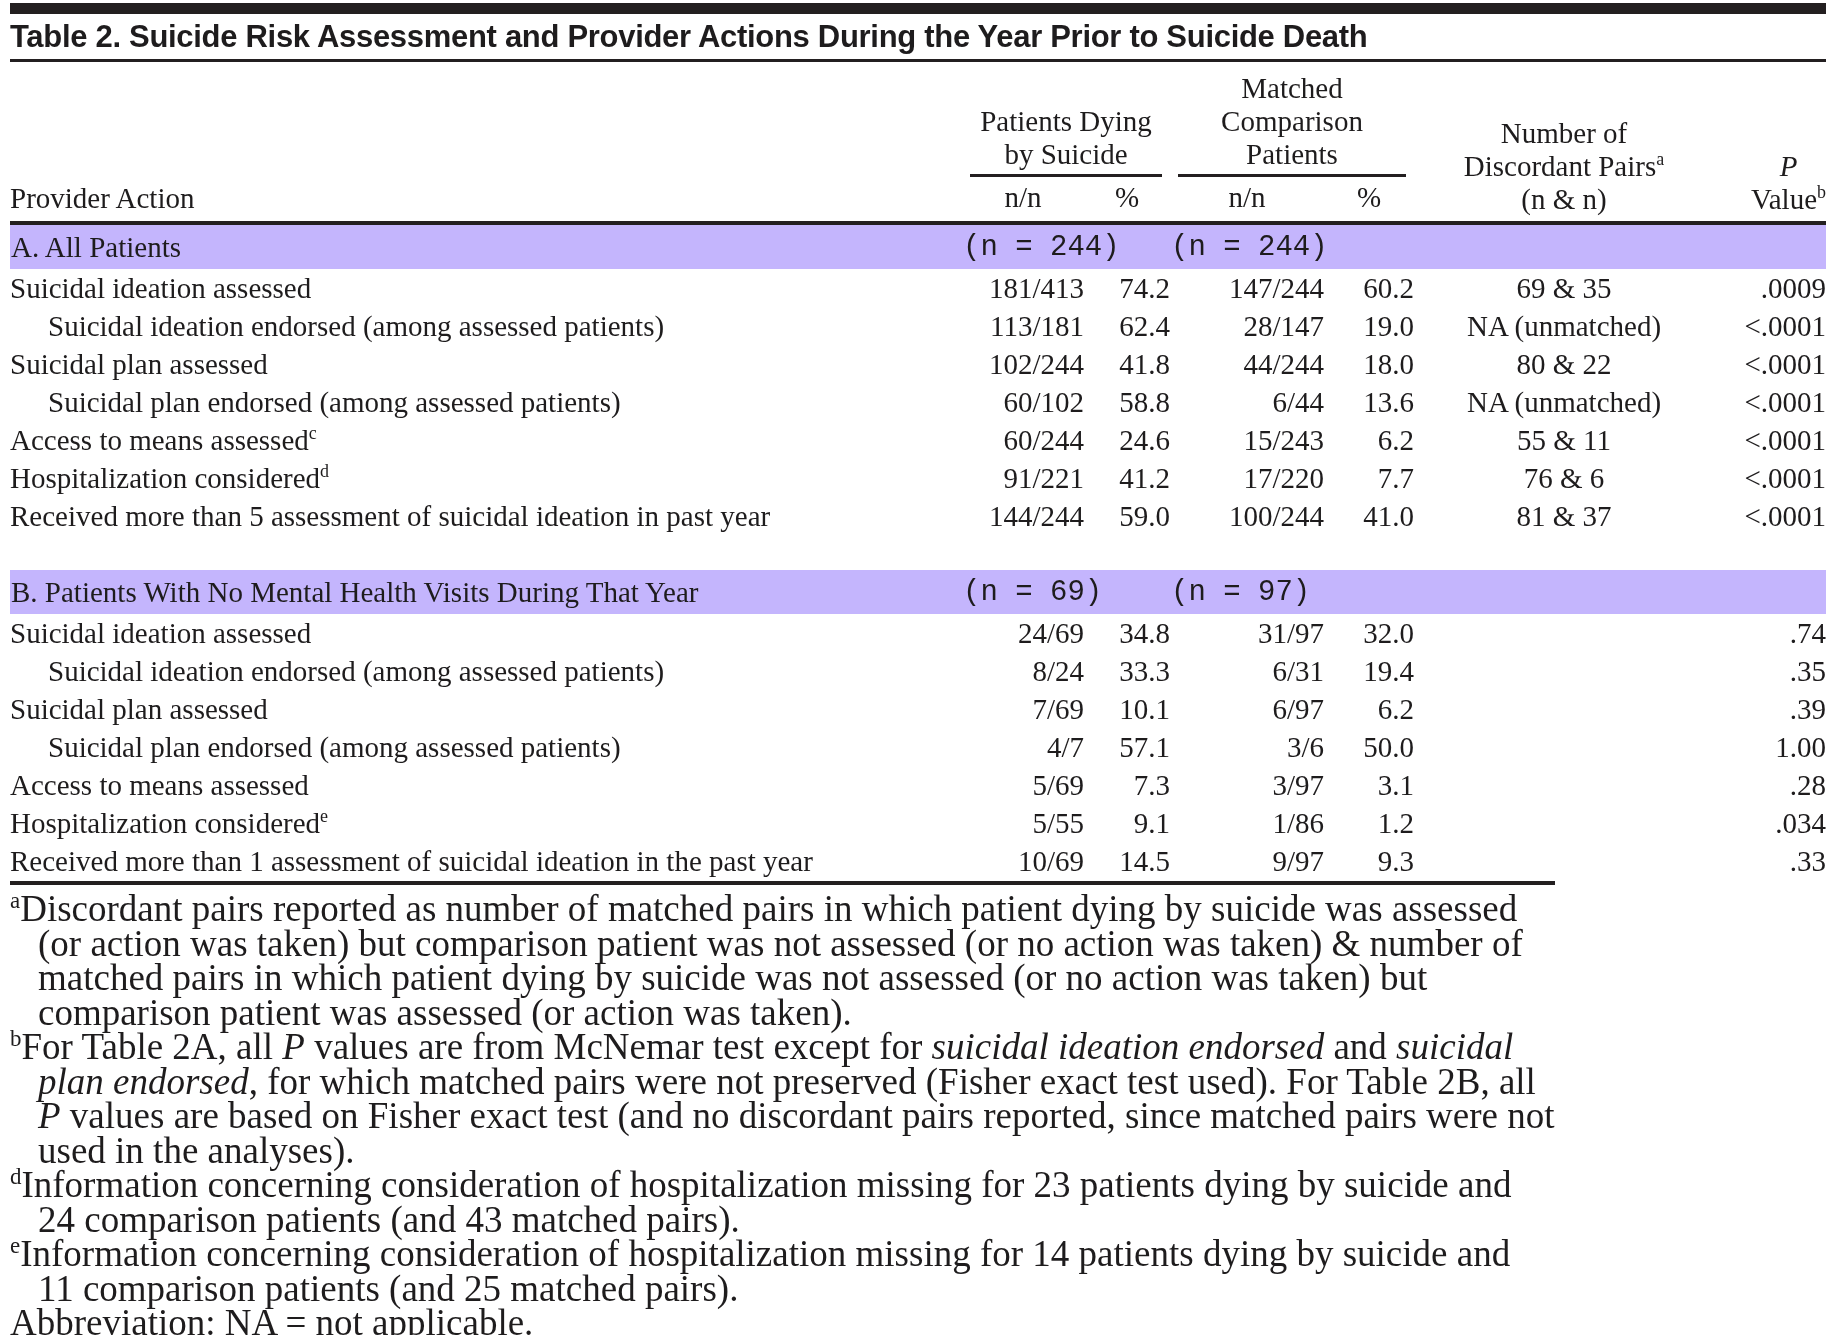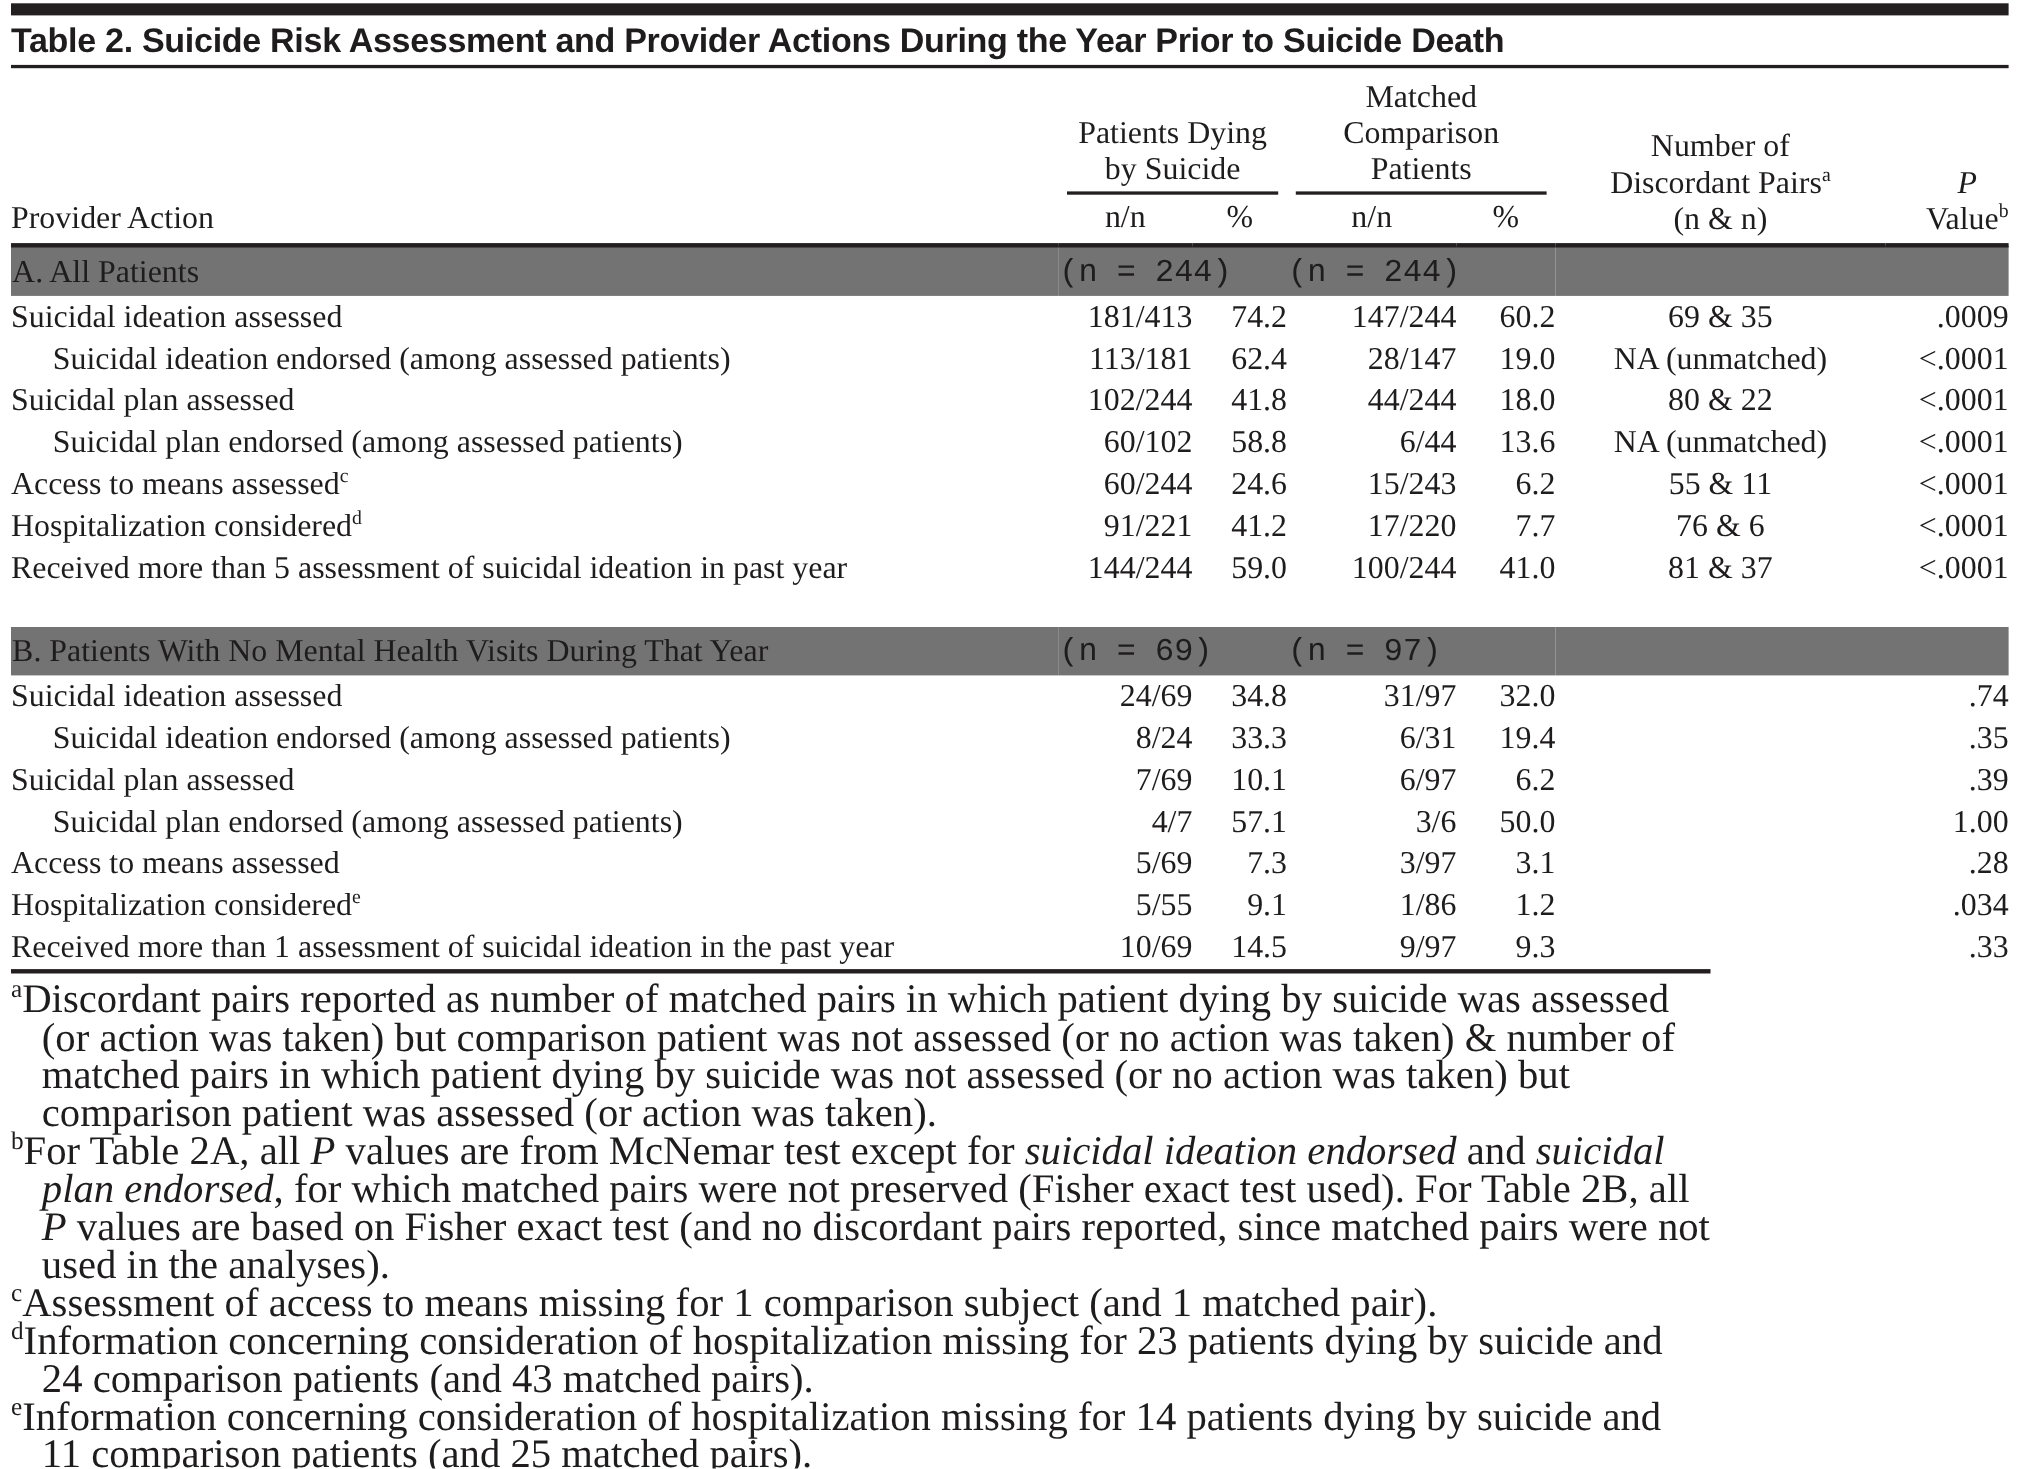--- a/index.html
+++ b/index.html
@@ -37,21 +37,21 @@
     padding-bottom: 3px;
   }
   th.h-sub { text-align: center; height: 40px; vertical-align: middle; padding-bottom: 4px; }
   th.h-pairs { text-align: center; line-height: 33px; padding-bottom: 5px; }
   th.h-p { text-align: right; padding-bottom: 5px; }
   .p-inner { display: inline-block; text-align: center; line-height: 33px; }
   .it { font-style: italic; }
   sup { font-size: 0.62em; line-height: 0; vertical-align: super; }
 
   tr.section-row td {
-    background: #737373;
+    background: #c4b5fd;
     height: 42px;
     vertical-align: middle;
   }
   td.sec-title { text-align: left; }
   td.sec-n { text-align: left; font-family: Liberation Mono, monospace; }
 
   tbody.sec tr.data-row td { height: 38px; padding: 0; vertical-align: middle; }
   td.c-label { text-align: left; overflow: hidden; white-space: nowrap; }
   td.c-label.indent { padding-left: 38px !important; }
   td.c-num { text-align: right; }
@@ -274,20 +274,19 @@
           <td class="c-num">9.3</td>
           <td class="c-pairs"></td>
           <td class="c-pvalue">.33</td>
         </tr>
       </tbody>
   </table>
 
   <div class="footnotes">
     <p class="fn"><sup>a</sup><span>Discordant pairs reported as number of matched pairs in which patient dying by suicide was assessed (or action was taken) but comparison patient was not assessed (or no action was taken) &amp; number of matched pairs in which patient dying by suicide was not assessed (or no action was taken) but comparison patient was assessed (or action was taken).</span></p>
     <p class="fn"><sup>b</sup><span>For Table 2A, all </span><span class="it">P</span><span> values are from McNemar test except for </span><span class="it">suicidal ideation endorsed</span><span> and </span><span class="it">suicidal plan endorsed</span><span>, for which matched pairs were not preserved (Fisher exact test used). For Table 2B, all </span><span class="it">P</span><span> values are based on Fisher exact test (and no discordant pairs reported, since matched pairs were not used in the analyses).</span></p>
-    <p class="fn"><sup>c</sup><span>Assessment of access to means missing for 1 comparison subject (and 1 matched pair).</span></p>
     <p class="fn"><sup>d</sup><span>Information concerning consideration of hospitalization missing for 23 patients dying by suicide and 24 comparison patients (and 43 matched pairs).</span></p>
     <p class="fn"><sup>e</sup><span>Information concerning consideration of hospitalization missing for 14 patients dying by suicide and 11 comparison patients (and 25 matched pairs).</span></p>
     <p class="fn">Abbreviation: NA = not applicable.</p>
   </div>
 
   <div class="bottom-rule"></div>
 </div>
 
 </body></html>

